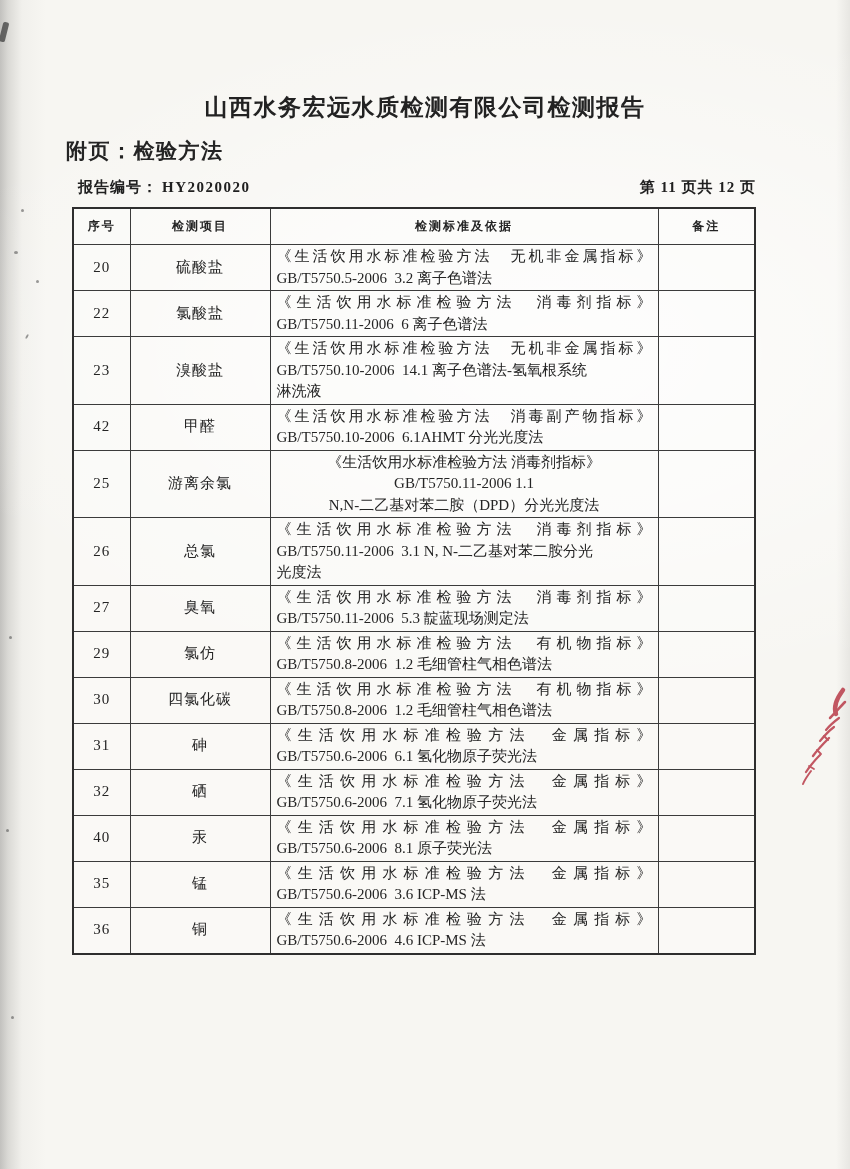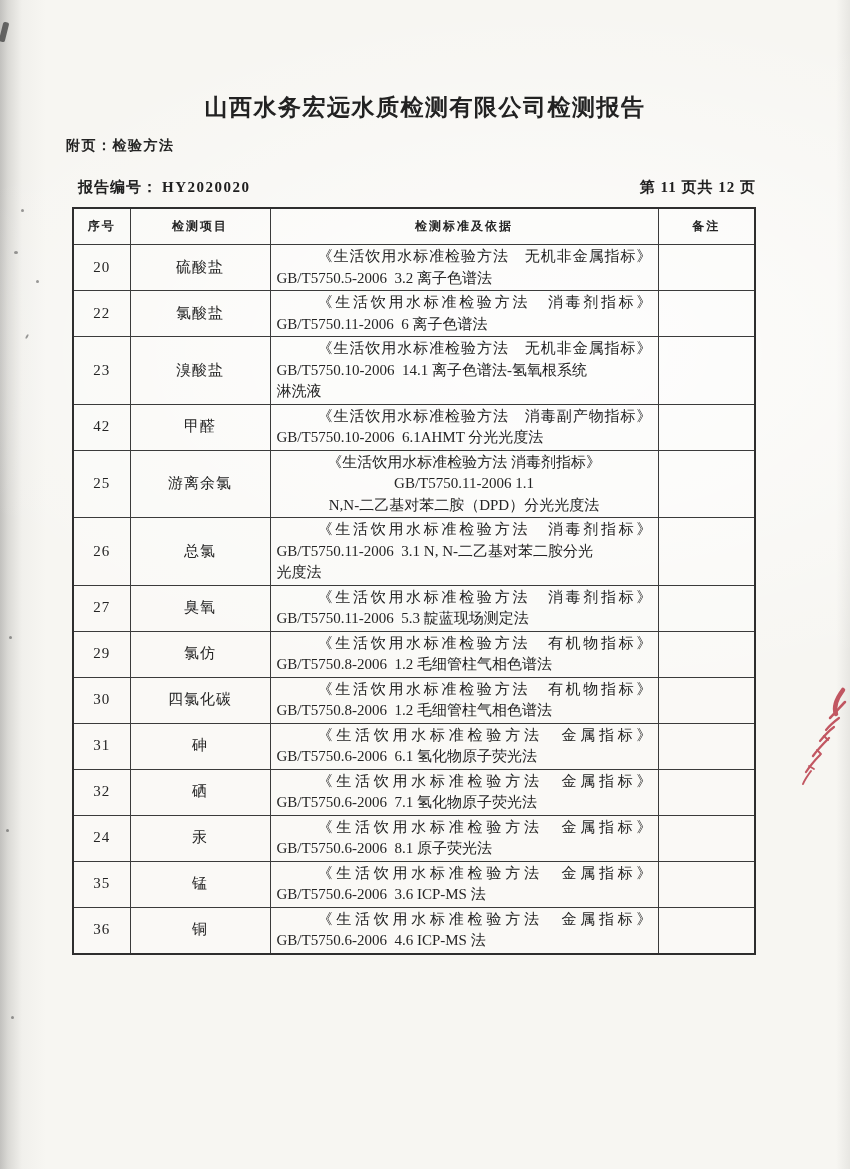--- a/index.html
+++ b/index.html
@@ -14,21 +14,21 @@
     color:#262626;
   }
   .title{
     position:absolute;top:92px;left:0;width:100%;margin:0;text-align:center;
     font-family:Liberation Serif, serif;
     font-size:23px;font-weight:700;letter-spacing:1.5px;color:#222;
   }
   .subtitle{
     position:absolute;top:137px;left:66px;
     font-family:"Liberation Sans","DejaVu Sans",sans-serif;
-    font-size:14px;font-weight:700;letter-spacing:1.5px;color:#242424;
+    font-size:21px;font-weight:700;letter-spacing:1.5px;color:#242424;
   }
   .meta{
     position:absolute;top:178px;left:78px;right:94px;
     display:flex;justify-content:space-between;align-items:baseline;
     font-size:15px;color:#202020;
   }
   .report-no .lbl{
     font-family:"Liberation Sans","DejaVu Sans",sans-serif;font-weight:700;letter-spacing:1px;
   }
   .report-no .val{font-weight:700;letter-spacing:1.5px;margin-left:4px;}
@@ -45,21 +45,21 @@
     padding:0 4px;
   }
   td{
     font-size:15px;line-height:21.5px;vertical-align:middle;color:#242424;
     padding:0;
   }
   td.c-no,td.c-item{text-align:center;letter-spacing:1px;}
   td.c-std{padding:1px 6px;}
   td.c-note{}
   .line{min-height:21.5px;}
-  .line.c-just{text-align:justify;text-align-last:justify;margin-left:41px;}
+  .line.c-just{text-align:justify;text-align-last:justify;}
   .line.c-left{text-align:left;white-space:pre-wrap;}
   .line.c-center{text-align:center;}
   
   tbody tr:nth-child(9) td,tbody tr:nth-child(13) td,tbody tr:nth-child(15) td{border-top-color:#a8797f;}
   
   .speck{position:absolute;border-radius:50%;background:#4a4a4a;opacity:.55;}
   .corner-mark{
     position:absolute;left:1px;top:22px;width:6px;height:20px;background:#3d3d3d;
     opacity:.75;transform:rotate(14deg);border-radius:2px;
   }
@@ -193,21 +193,21 @@
         <tr>
           <td class="c-no">32</td>
           <td class="c-item">硒</td>
           <td class="c-std">
             <div class="line c-just">《生活饮用水标准检验方法　金属指标》</div>
             <div class="line c-left">GB/T5750.6-2006  7.1 氢化物原子荧光法</div>
           </td>
           <td class="c-note"></td>
         </tr>
         <tr>
-          <td class="c-no">24</td>
+          <td class="c-no">40</td>
           <td class="c-item">汞</td>
           <td class="c-std">
             <div class="line c-just">《生活饮用水标准检验方法　金属指标》</div>
             <div class="line c-left">GB/T5750.6-2006  8.1 原子荧光法</div>
           </td>
           <td class="c-note"></td>
         </tr>
         <tr>
           <td class="c-no">35</td>
           <td class="c-item">锰</td>

